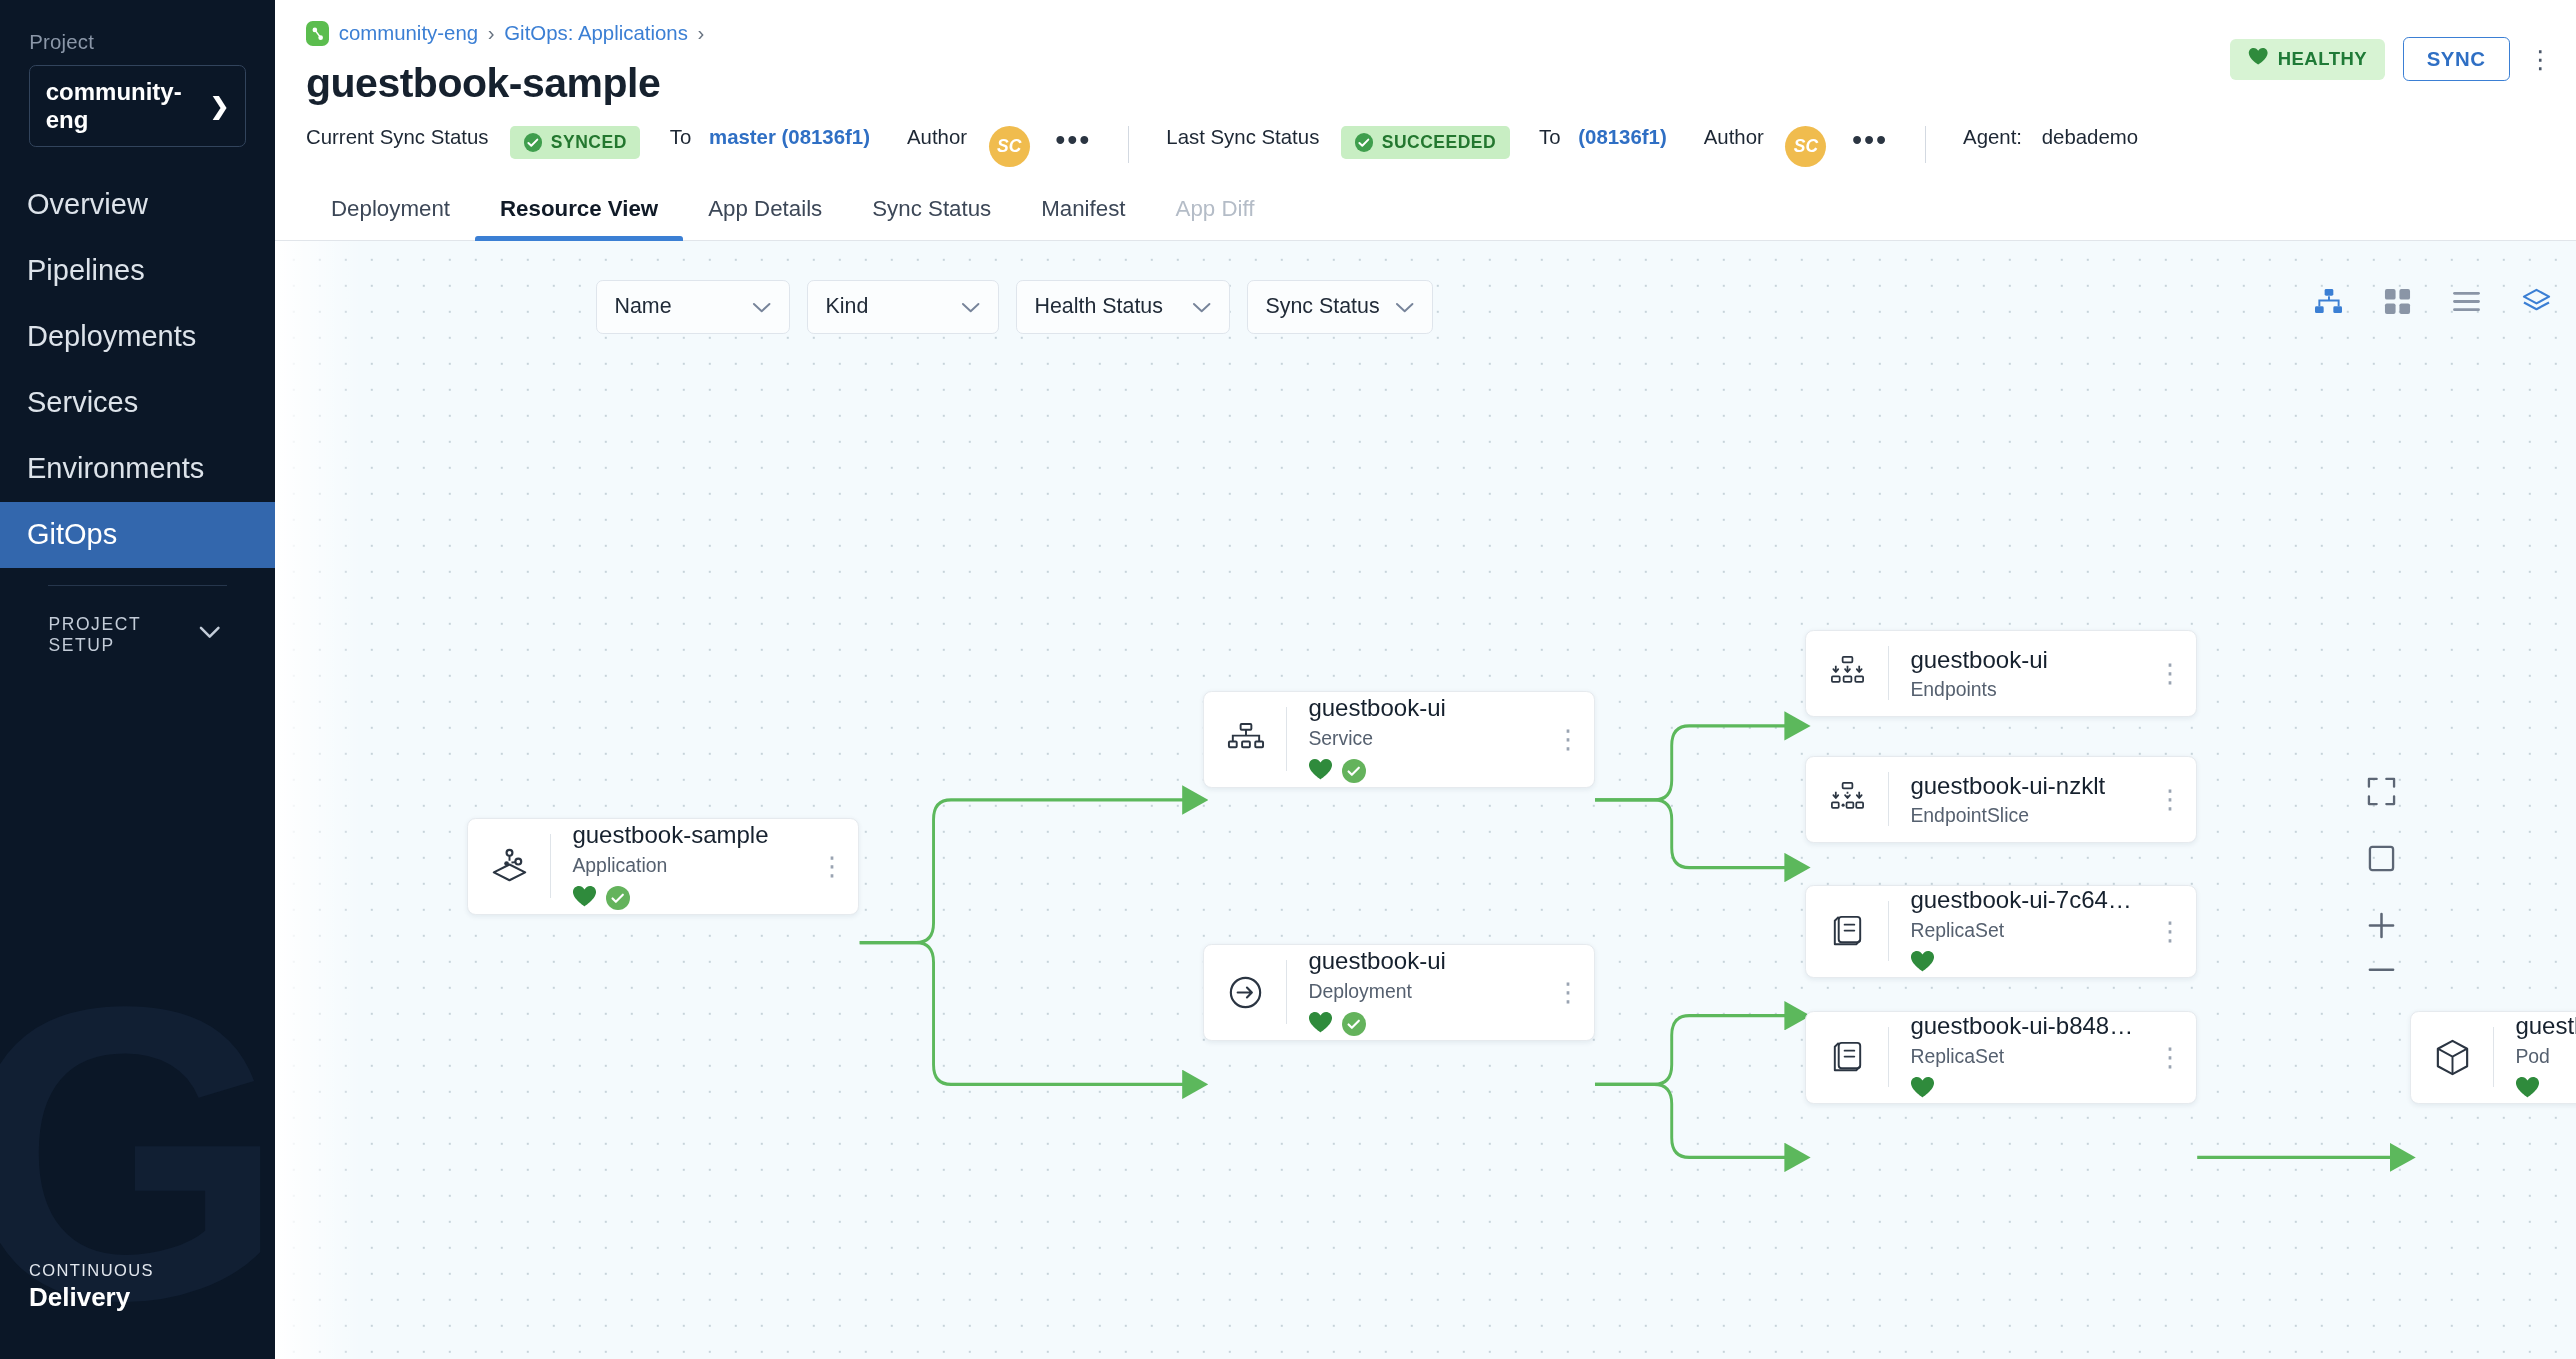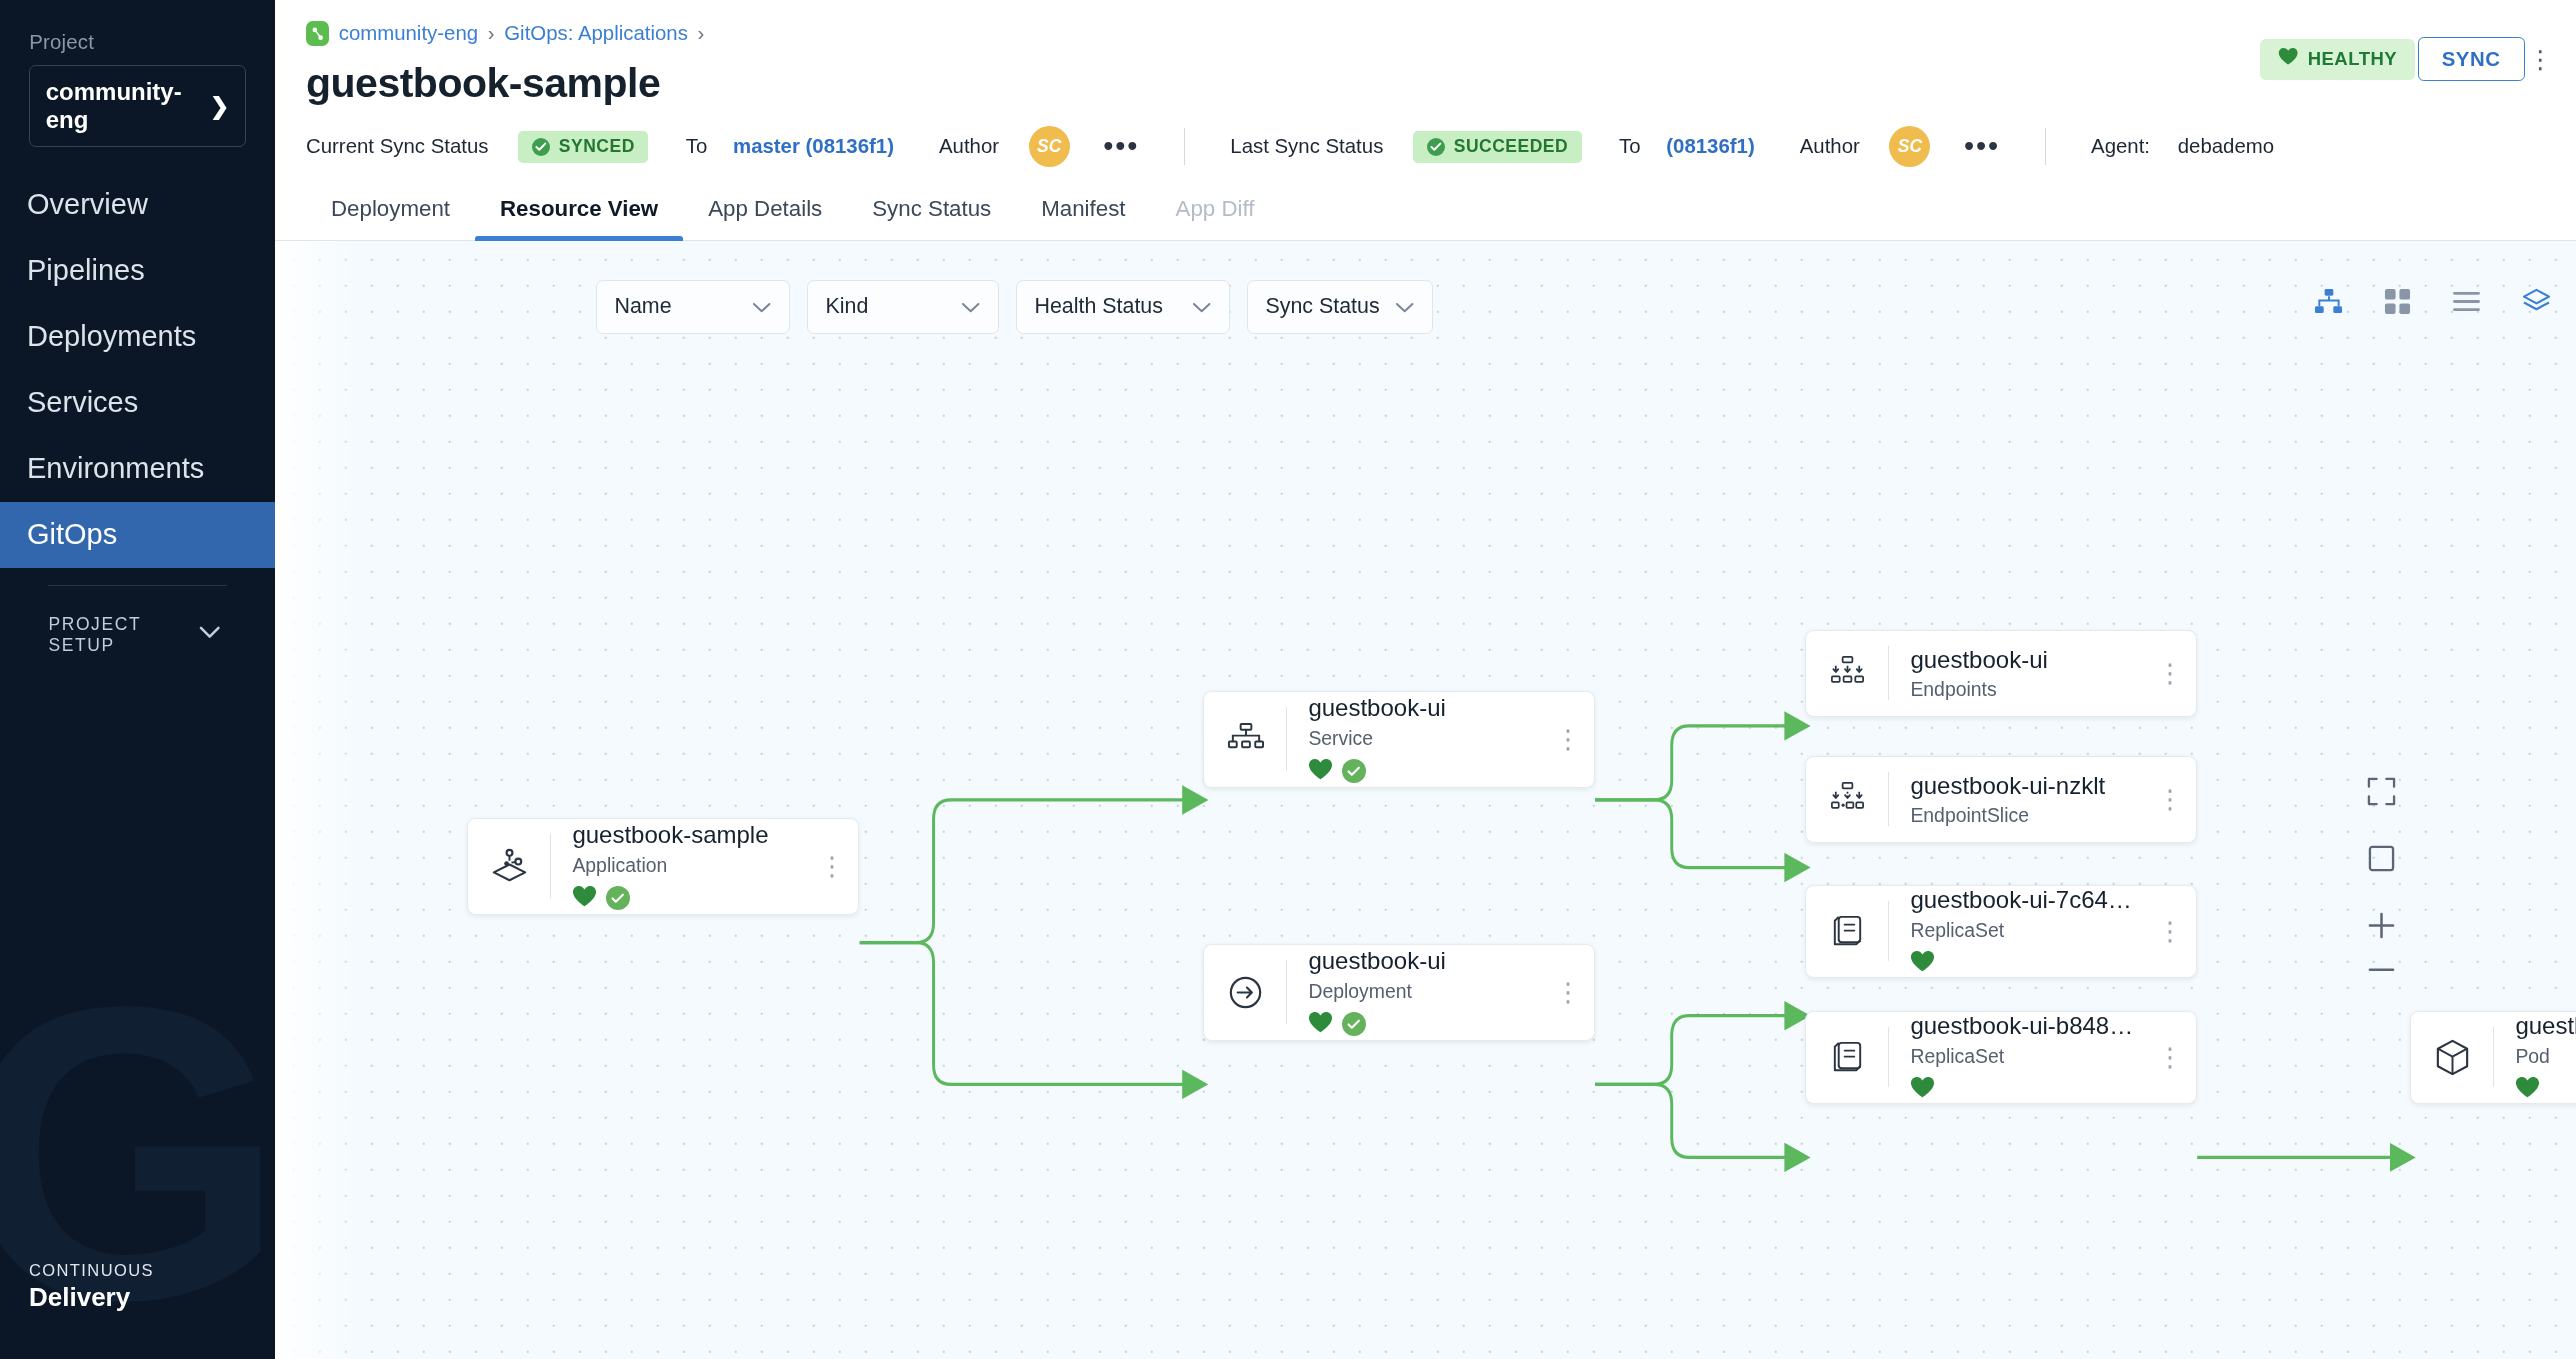--- a/index.html
+++ b/index.html
@@ -52,35 +52,35 @@
   .topbar { position: relative; padding: 21.4px 0 0 0; background:#fff;}
   .breadcrumb { display: flex; align-items: center; gap: 9.7px; padding-left: 31px; }
   .bc-logo {
     width: 23px; height: 25px; border-radius: 6.8px;
     background: #5bbd4e; display:flex; align-items:center; justify-content:center;
   }
   .bc-link { color: #3b7fd4; font-size: 20.4px; }
   .bc-sep { color: #66717f; font-size: 20.4px; }
   .page-title { font-size: 41px; font-weight: 700; color: #16212e; padding: 13.6px 0 0 31px; letter-spacing: -0.5px;}
 
-  .hdr-right { position: absolute; right: 17.5px; top: 37px; display: flex; align-items: center; gap: 3px; }
+  .hdr-right { position: absolute; right: 17.5px; top: 37px; display: flex; align-items: center; gap: 18px; }
   .pill-healthy {
     display: flex; align-items: center; gap: 9.7px;
     background: #d7f3d3; color: #1f7a37; border-radius: 5.8px;
     padding: 8.7px 17.5px; font-size: 18.5px; font-weight: 700; letter-spacing: 0.5px;
   }
   .btn-sync {
     border: 1px solid #3b7fd4; color: #2f6fc4; background: #fff;
     border-radius: 5.8px; padding: 9.7px 23px; font-size: 20.4px; font-weight: 600;
     letter-spacing: 0.6px; cursor: pointer;
   }
   .hdr-kebab { color: #4a5668; font-size: 25px; letter-spacing: 1.9px; padding-right:3.9px; }
 
   .statusbar {
-    display: flex; align-items: center; gap: 16px;
+    display: flex; align-items: flex-start; gap: 8px;
     padding: 19.4px 0 19.4px 31px; font-size: 20.4px; color: #222c3a;
   }
   .sb-lbl { color: #1d2734; margin-right: 13.6px; }
   .chip {
     display: inline-flex; align-items: center; gap: 8.7px;
     background: #c8eec3; color: #23772f; border-radius: 4.9px;
     padding: 5.8px 13.6px; font-size: 17.5px; font-weight: 700; letter-spacing: 0.5px;
   }
   .chip .ring {
     width: 18.5px; height: 18.5px; border-radius: 50%; background: #3f9e4d;

